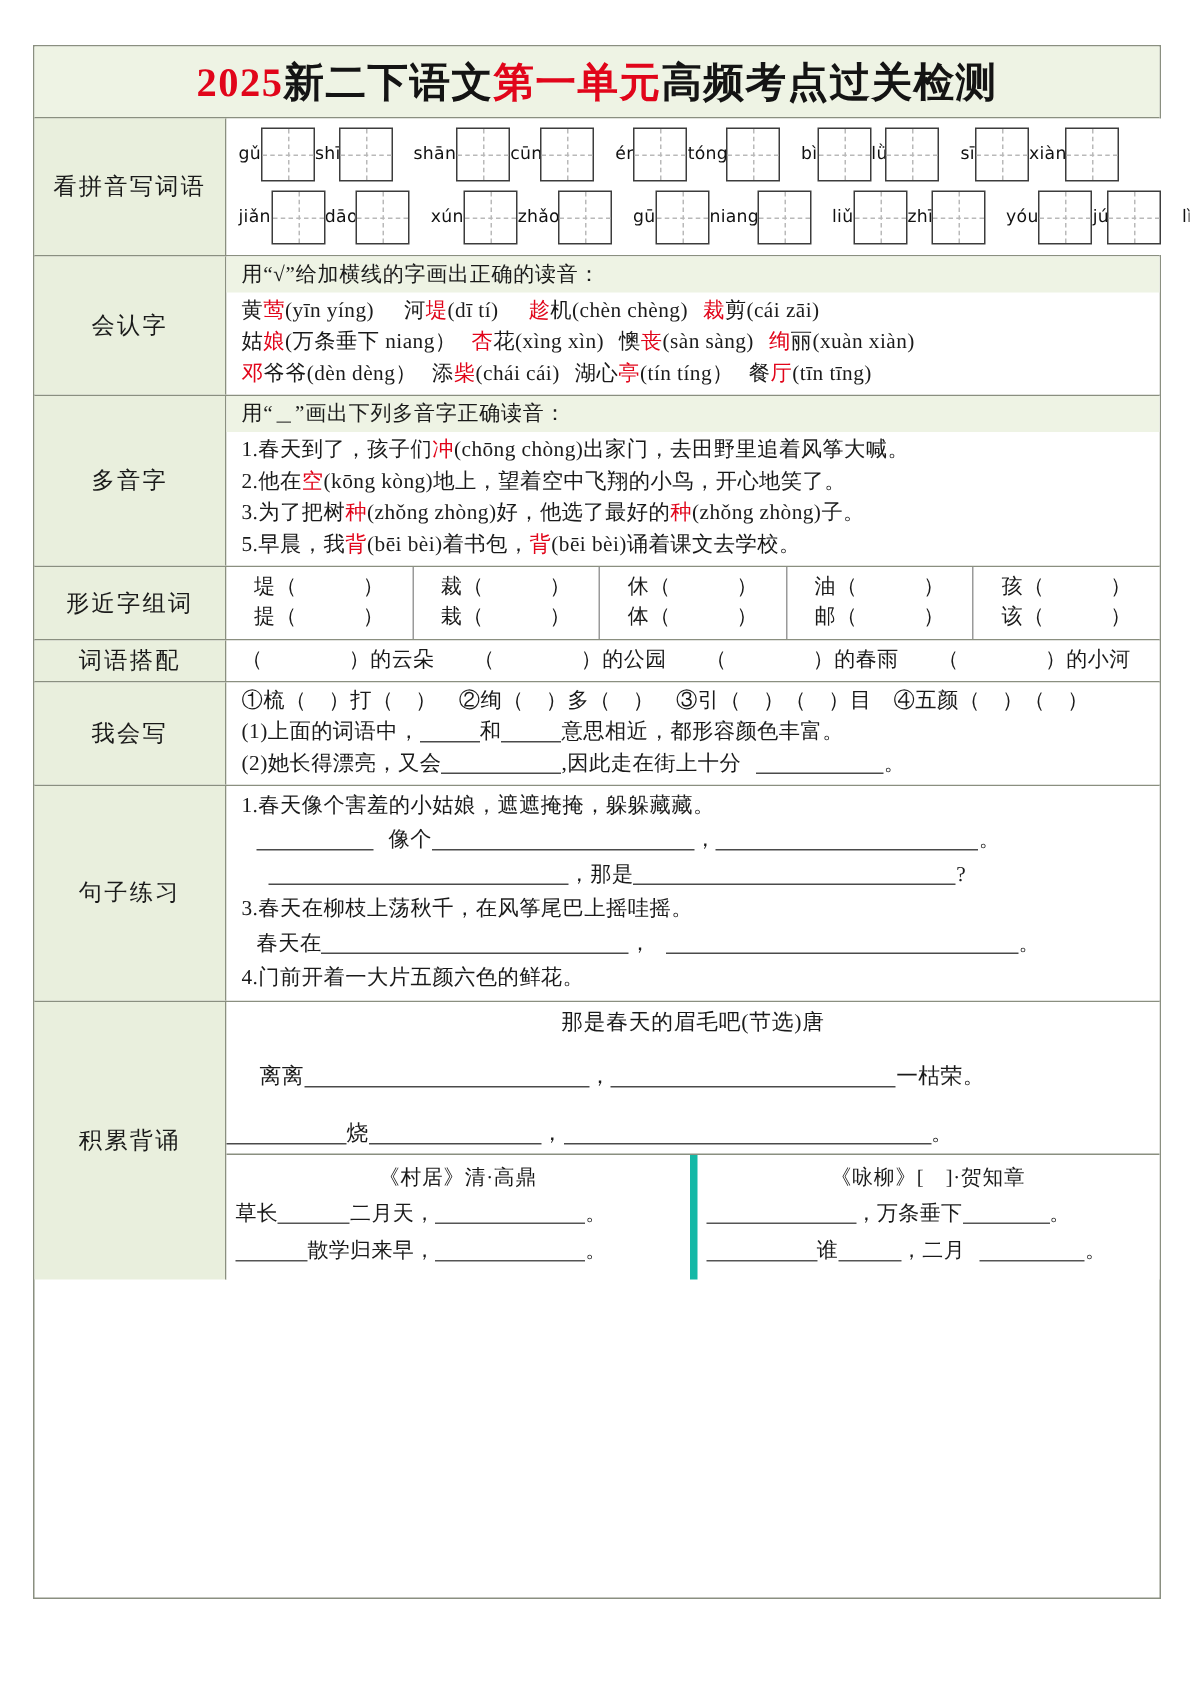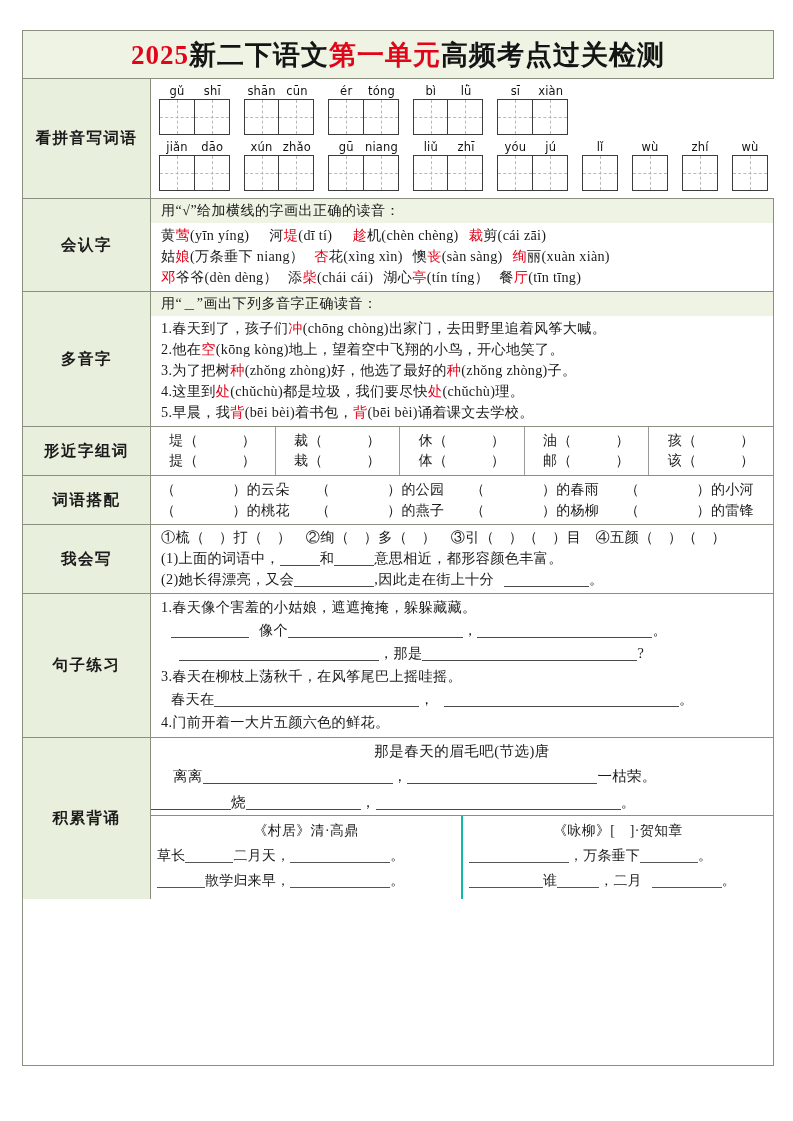--- a/index.html
+++ b/index.html
@@ -25,34 +25,34 @@
   }
   .title .red{color:#e1051a;}
   .title .blk{color:#141414;}
   
   .row{display:flex;border-bottom:1px solid #8a8f80;box-sizing:border-box;}
   .row:last-child{border-bottom:none;}
   .label-cell{
     width:128px;min-width:128px;background:#e9efdd;
     border-right:1px solid #8a8f80;
     display:flex;align-items:center;justify-content:center;
-    font-size:15.5px;font-weight:bold;letter-spacing:1.5px;
+    font-size:15.5px;font-weight:normal;letter-spacing:1.5px;
     box-sizing:border-box;text-align:center;
   }
   .content-cell{flex:1;position:relative;box-sizing:border-box;background:#fff;}
   .instr{
     background:#eef3e4;font-size:14px;padding:3px 2px 3px 10px;
     box-sizing:border-box;letter-spacing:.5px;
   }
   
   .py-wrap{padding:6px 0 7px 8px;}
   .py-line{display:flex;align-items:flex-end;margin-bottom:6px;}
   .py-line:last-child{margin-bottom:0;align-items:flex-end;}
   .py-group{display:flex;margin-right:14px;}
-  .py-cellbox{display:flex;flex-direction:column;align-items:center;}
+  .py-cellbox{display:flex;flex-direction:row;align-items:center;}
   .py-syl{font-size:11.5px;font-family:"DejaVu Sans","Liberation Sans",sans-serif;
     line-height:13px;margin-bottom:1px;letter-spacing:.2px;color:#111;}
   .tzg{
     width:36px;height:36px;border:1.4px solid #3c3c3c;position:relative;box-sizing:border-box;
     background:#fff;
   }
   .tzg::before,.tzg::after{content:"";position:absolute;}
   .tzg::before{left:50%;top:0;bottom:0;border-left:1px dashed #b9b9b9;}
   .tzg::after{top:50%;left:0;right:0;border-top:1px dashed #b9b9b9;}
   .py-group.joined .tzg{border-left-width:1.4px;}
@@ -73,24 +73,24 @@
   .xjz-col div{white-space:nowrap;letter-spacing:.5px;}
   
   .cydp{font-size:14px;line-height:21px;padding:3px 4px 3px 10px;}
   .cydp div{white-space:nowrap;letter-spacing:.3px;}
   .gap{display:inline-block;width:26px;}
   
   .ul{display:inline-block;border-bottom:1.4px solid #4a4a4a;height:15px;vertical-align:-3px;}
   .ul-thin{display:inline-block;border-bottom:1.2px solid #555;height:14px;vertical-align:-3px;}
   
   .poem-title{text-align:center;font-size:14.5px;padding:4px 0 2px;letter-spacing:.5px;}
-  .poem-line{font-size:14.5px;line-height:26px;padding-left:22px;letter-spacing:.3px;white-space:nowrap;}
+  .poem-line{font-size:14.5px;line-height:26px;padding-left:22px;letter-spacing:.3px;white-space:nowrap;margin-top:12px;}
   .two-poems{display:flex;border-top:1px solid #8a8f80;}
   .poem-box{flex:1;box-sizing:border-box;padding:2px 6px 6px 6px;}
-  .poem-box.left{border-right:2px solid #14b8a6;}
+  .poem-box.left{border-right:5px solid #14b8a6;}
   .poem-box .pt{text-align:center;font-size:13.8px;padding:4px 0 3px;letter-spacing:.5px;}
   .poem-box .pl{font-size:14px;line-height:25px;white-space:nowrap;letter-spacing:.2px;}
 </style>
 </head>
 <body>
 
 <div class="page">
   <div class="sheet">
 
     <div class="title-row">
@@ -249,21 +249,20 @@
     </div>
 
     <div class="row">
       <div class="label-cell">多音字</div>
       <div class="content-cell">
         <div class="instr">用“＿”画出下列多音字正确读音：</div>
         <div class="txt" id="dyz-host">
             <span class="line"><span>1.春天到了，孩子们</span><span class="r">冲</span><span>(chōng chòng)出家门，去田野里追着风筝大喊。</span></span>
             <span class="line"><span>2.他在</span><span class="r">空</span><span>(kōng kòng)地上，望着空中飞翔的小鸟，开心地笑了。</span></span>
             <span class="line"><span>3.为了把树</span><span class="r">种</span><span>(zhǒng zhòng)好，他选了最好的</span><span class="r">种</span><span>(zhǒng zhòng)子。</span></span>
-            <span class="line"><span>4.这里到</span><span class="r">处</span><span>(chǔchù)都是垃圾，我们要尽快</span><span class="r">处</span><span>(chǔchù)理。</span></span>
             <span class="line"><span>5.早晨，我</span><span class="r">背</span><span>(bēi bèi)着书包，</span><span class="r">背</span><span>(bēi bèi)诵着课文去学校。</span></span>
           </div>
       </div>
     </div>
 
     <div class="row">
       <div class="label-cell">形近字组词</div>
       <div class="content-cell">
         <div class="xjz" id="xjz-host">
             <div class="xjz-col">
@@ -288,21 +287,20 @@
             </div>
           </div>
       </div>
     </div>
 
     <div class="row">
       <div class="label-cell">词语搭配</div>
       <div class="content-cell">
         <div class="cydp" id="cydp-host">
             <div><span>（　　　　）的云朵</span><span class="gap"></span><span>（　　　　）的公园</span><span class="gap"></span><span>（　　　　）的春雨</span><span class="gap"></span><span>（　　　　）的小河</span></div>
-            <div><span>（　　　　）的桃花</span><span class="gap"></span><span>（　　　　）的燕子</span><span class="gap"></span><span>（　　　　）的杨柳</span><span class="gap"></span><span>（　　　　）的雷锋</span></div>
           </div>
       </div>
     </div>
 
     <div class="row">
       <div class="label-cell">我会写</div>
       <div class="content-cell">
         <div class="txt">
           <span class="line">①梳（　）打（　）　②绚（　）多（　）　③引（　）（　）目　④五颜（　）（　）</span>
           <span class="line">

